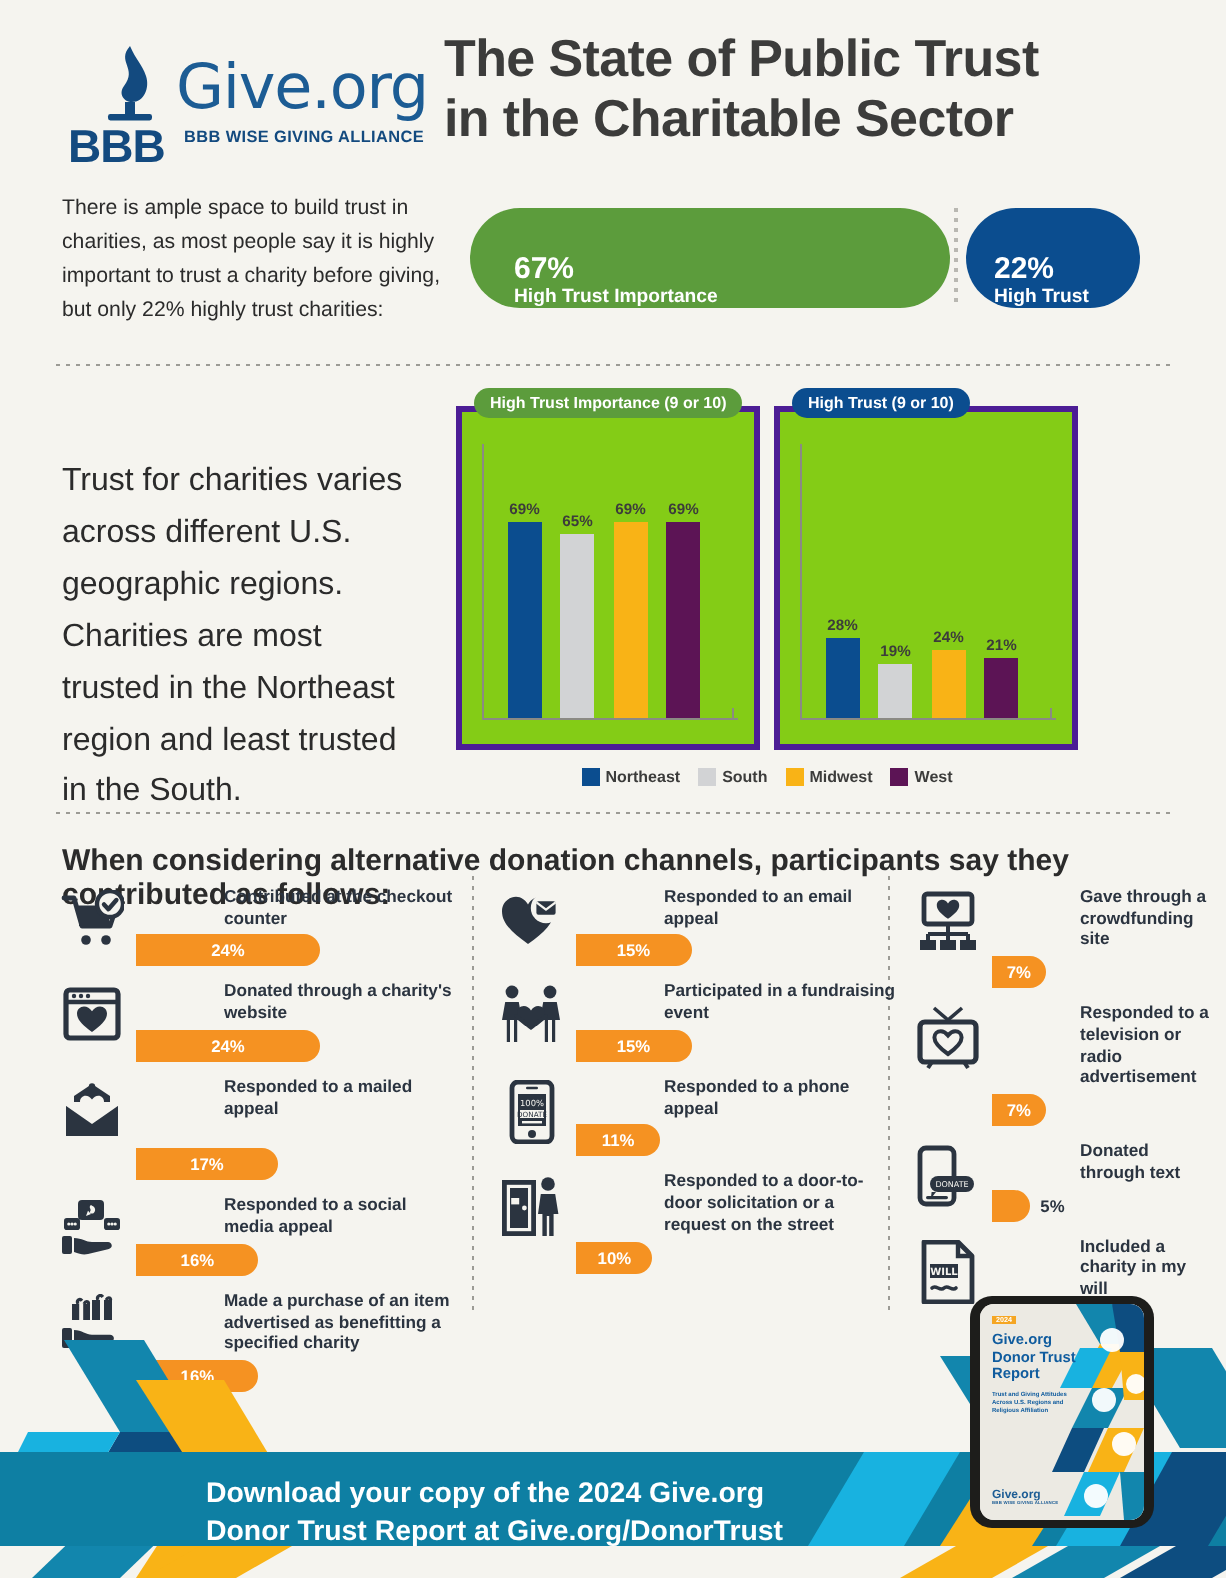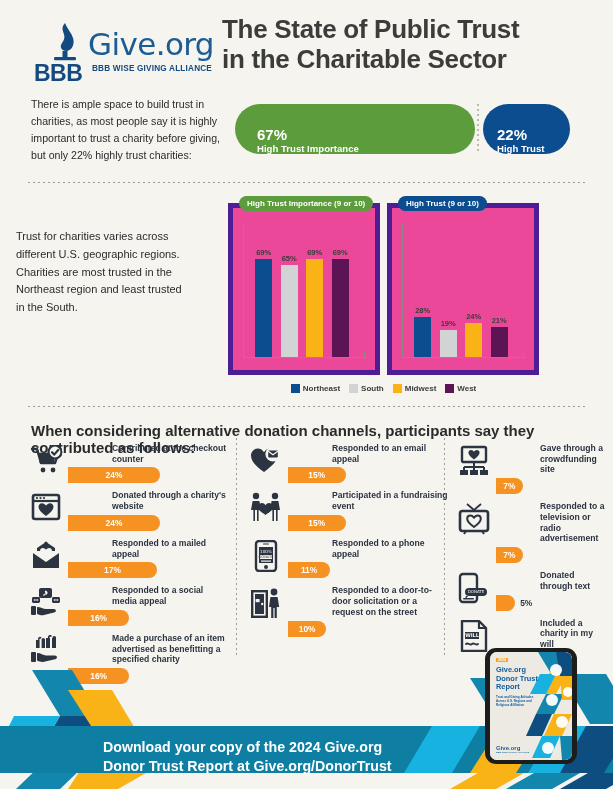--- a/index.html
+++ b/index.html
@@ -64,26 +64,26 @@
   }
 
   
   .dotsep {
     position: absolute; height: 1px;
     background: repeating-linear-gradient(to right,#9c9b95 0 2px,transparent 2px 5px);
   }
 
   
   .chart-text {
-    position: absolute; left: 16px; top: 228px; width: 175px;
-    font-size: 11px; color: #2b2b2b; line-height: 1.62; font-weight: 500;
+    position: absolute; left: 31px; top: 228px; width: 175px;
+    font-size: 16px; color: #2b2b2b; line-height: 1.62; font-weight: 500;
   }
   .chartbox {
     position: absolute; top: 203px; height: 172px;
-    background: #ec4899; border: 5px solid #4c1d95;
+    background: #84cc16; border: 3px solid #4c1d95;
   }
   #chartbox-a { left: 228px; width: 152px; }
   #chartbox-b { left: 387px; width: 152px; }
   .chart-title {
     position: absolute; top: -12px; left: 6px; height: 15px;
     border-radius: 8px; color: #ffffff; font-size: 8px; font-weight: bold;
     padding: 0 8px; display: flex; align-items: center; white-space: nowrap;
     z-index: 3;
   }
   .title-green { background: #5c9c3c; }
@@ -352,21 +352,21 @@
             <path d="M16 2l9 6v3H7V8z" fill="#2b3440"></path>
      <circle cx="16" cy="3.2" r="1.6" fill="#2b3440"></circle>
      <path d="M16 18c-4-2.8-6-4.9-6-7.2 0-1.7 1.3-2.9 2.8-2.9 1.3 0 2.3.7 3.2 1.9.9-1.2 1.9-1.9 3.2-1.9 1.5 0 2.8 1.2 2.8 2.9 0 2.3-2 4.4-6 7.2z" fill="#f5f4ef"></path>
      <path d="M3 12l13 9 13-9v16H3z" fill="#2b3440"></path>
      <path d="M3 12l13 9 13-9" fill="none" stroke="#f5f4ef" stroke-width="1.6"></path>
           </svg>
         </div>
         <div class="chan-body">
           <div class="chan-label">Responded to a mailed appeal</div>
           <div class="chan-barwrap">
-            <div class="chan-bar" style="width: 89px; background: rgb(245, 146, 34);">17%</div>
+            <div class="chan-bar" style="width: 71px; background: rgb(245, 146, 34); margin-top: 12px;">17%</div>
           </div>
         </div>
       </div>
       <div class="chan-item">
         <div class="chan-icon">
           <svg width="32" height="32" viewBox="0 0 32 32">
             <rect x="9" y="1" width="13" height="10" rx="2" fill="#2b3440"></rect>
      <path d="M15.5 8l-2.5 1 1-2.6z" fill="#f5f4ef"></path>
      <path d="M15.5 3.5c-1.6 1.2.5 2 -.4 3.1-.4.5 0 1.2.8 1.2 1.3 0 2-1.5 1.5-2.7-.4-1-1.2-1.1-1.9-1.6z" fill="#f5f4ef"></path>
      <rect x="2" y="10" width="8" height="6" rx="1.4" fill="#2b3440"></rect>

